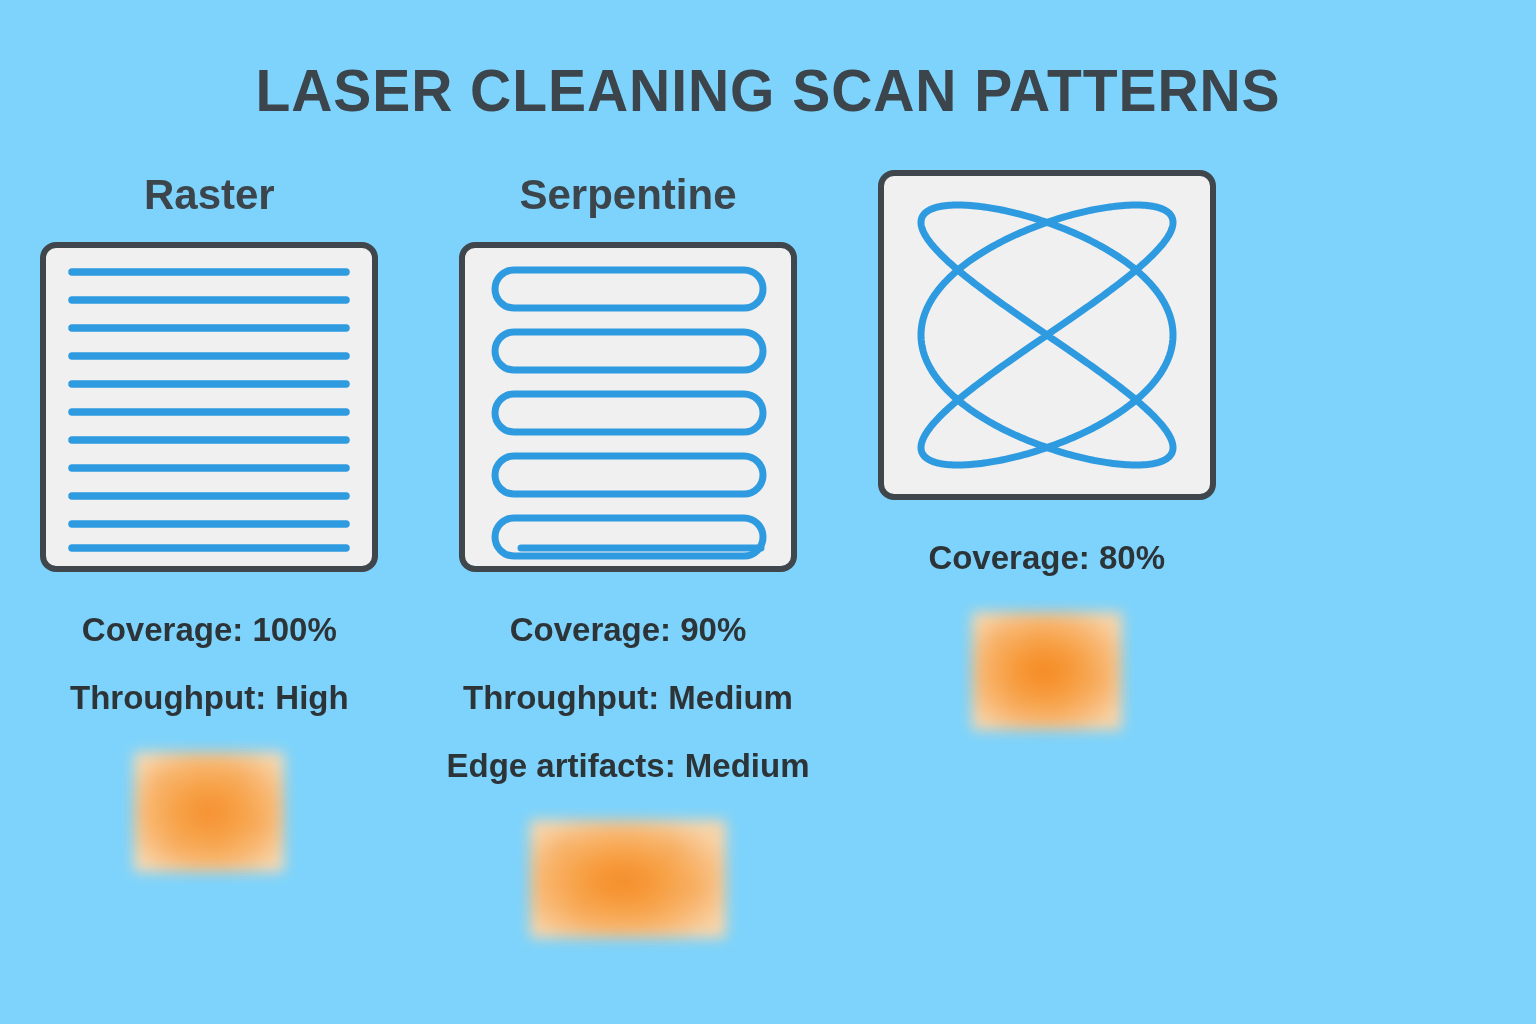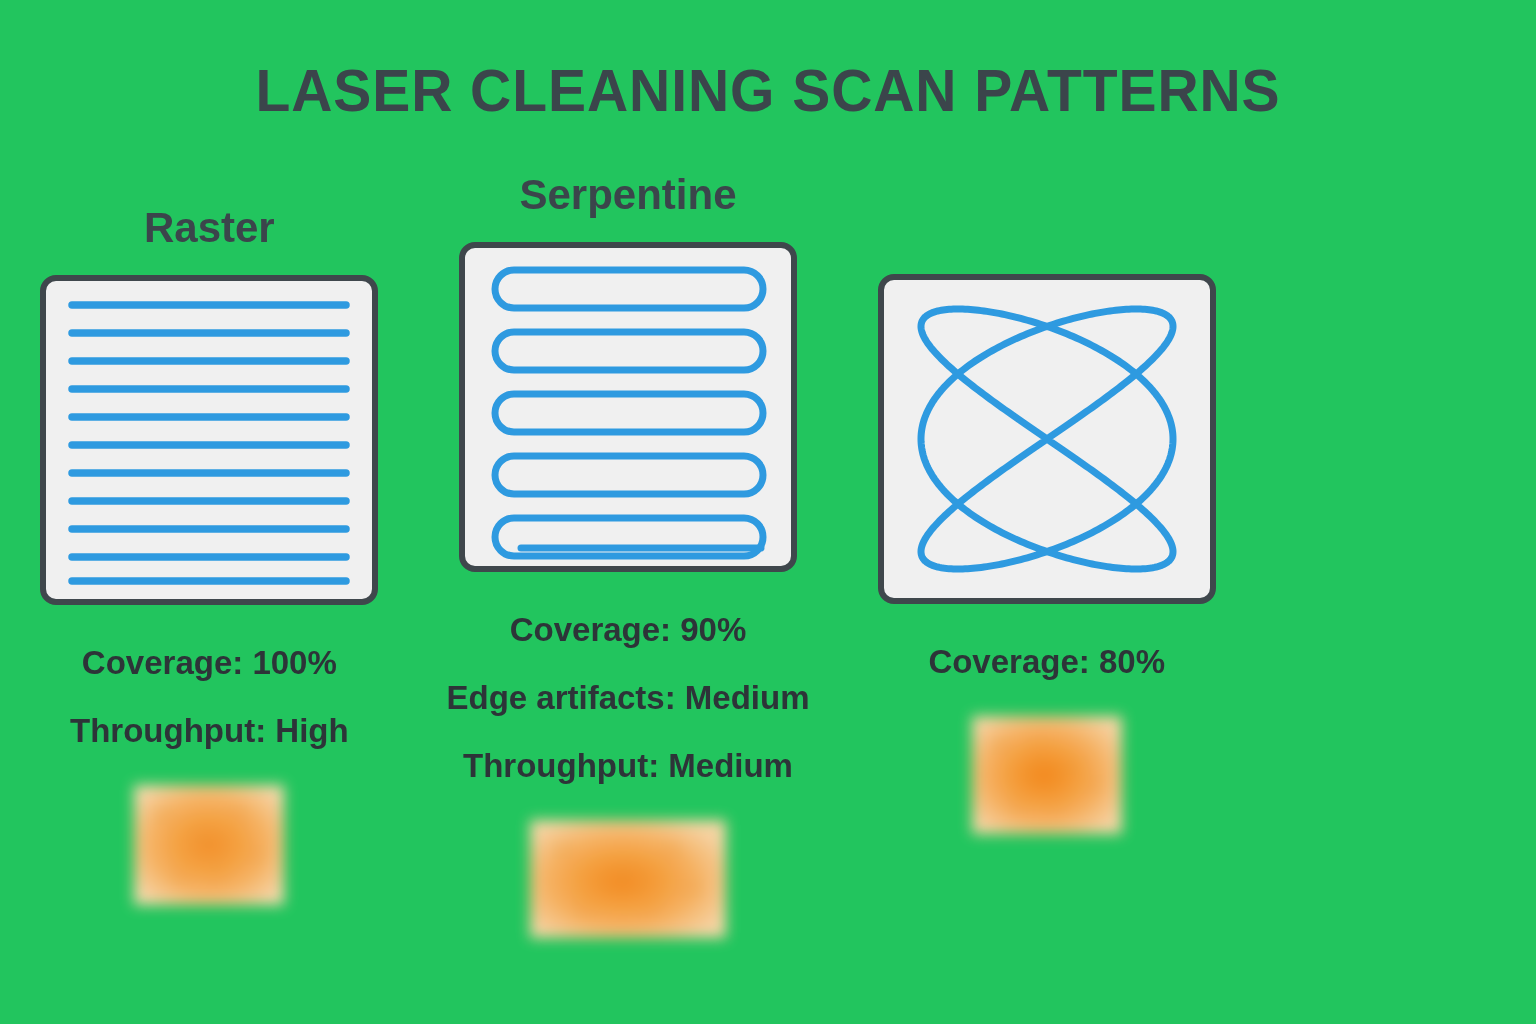--- a/index.html
+++ b/index.html
@@ -13,21 +13,21 @@
     height: 1024px;
     overflow: hidden;
     font-family: "Liberation Sans", sans-serif;
     color: #333b40;
     -webkit-font-smoothing: antialiased;
   }
   #figure {
     position: relative;
     width: 1536px;
     height: 1024px;
-    background: #22c55e;
+    background: #7dd3fc;
   }
 
   
   #main-title {
     position: absolute;
     top: 58px;
     left: 0;
     width: 1536px;
     text-align: center;
     font-size: 60px;
@@ -41,21 +41,21 @@
   }
 
   
   #columns {
     position: absolute;
     top: 170px;
     left: 0;
     width: 1256px;
     display: flex;
     flex-direction: row;
-    align-items: center;
+    align-items: flex-start;
     justify-content: flex-start;
   }
   .column {
     width: 512px;
     display: flex;
     flex-direction: column;
     align-items: center;
   }
 
   .col-title {
@@ -187,22 +187,22 @@
             <rect x="30" y="146" width="268" height="38" rx="19"></rect>
             <rect x="30" y="208" width="268" height="38" rx="19"></rect>
             <rect x="30" y="270" width="268" height="38" rx="19"></rect>
           </g>
           <line x1="56" y1="300" x2="296" y2="300" stroke="#2e9ae0" stroke-width="7" stroke-linecap="round"></line>
         </svg>
       </div>
 
       <div class="metrics">
         <div class="metric">Coverage: 90%</div>
+        <div class="metric">Throughput: Medium</div>
         <div class="metric">Edge artifacts: Medium</div>
-        <div class="metric">Throughput: Medium</div>
       </div>
 
       <div class="swatch-wrap">
         <div class="swatch">
           <svg width="196" height="118" viewBox="0 0 9 6" preserveAspectRatio="none">
             <defs>
               <radialGradient id="hg2" cx="0.47" cy="0.52" r="0.60">
                 <stop offset="0%" stop-color="#f98a22"></stop>
                 <stop offset="30%" stop-color="#fb9b38"></stop>
                 <stop offset="60%" stop-color="#fcaf5e"></stop>

